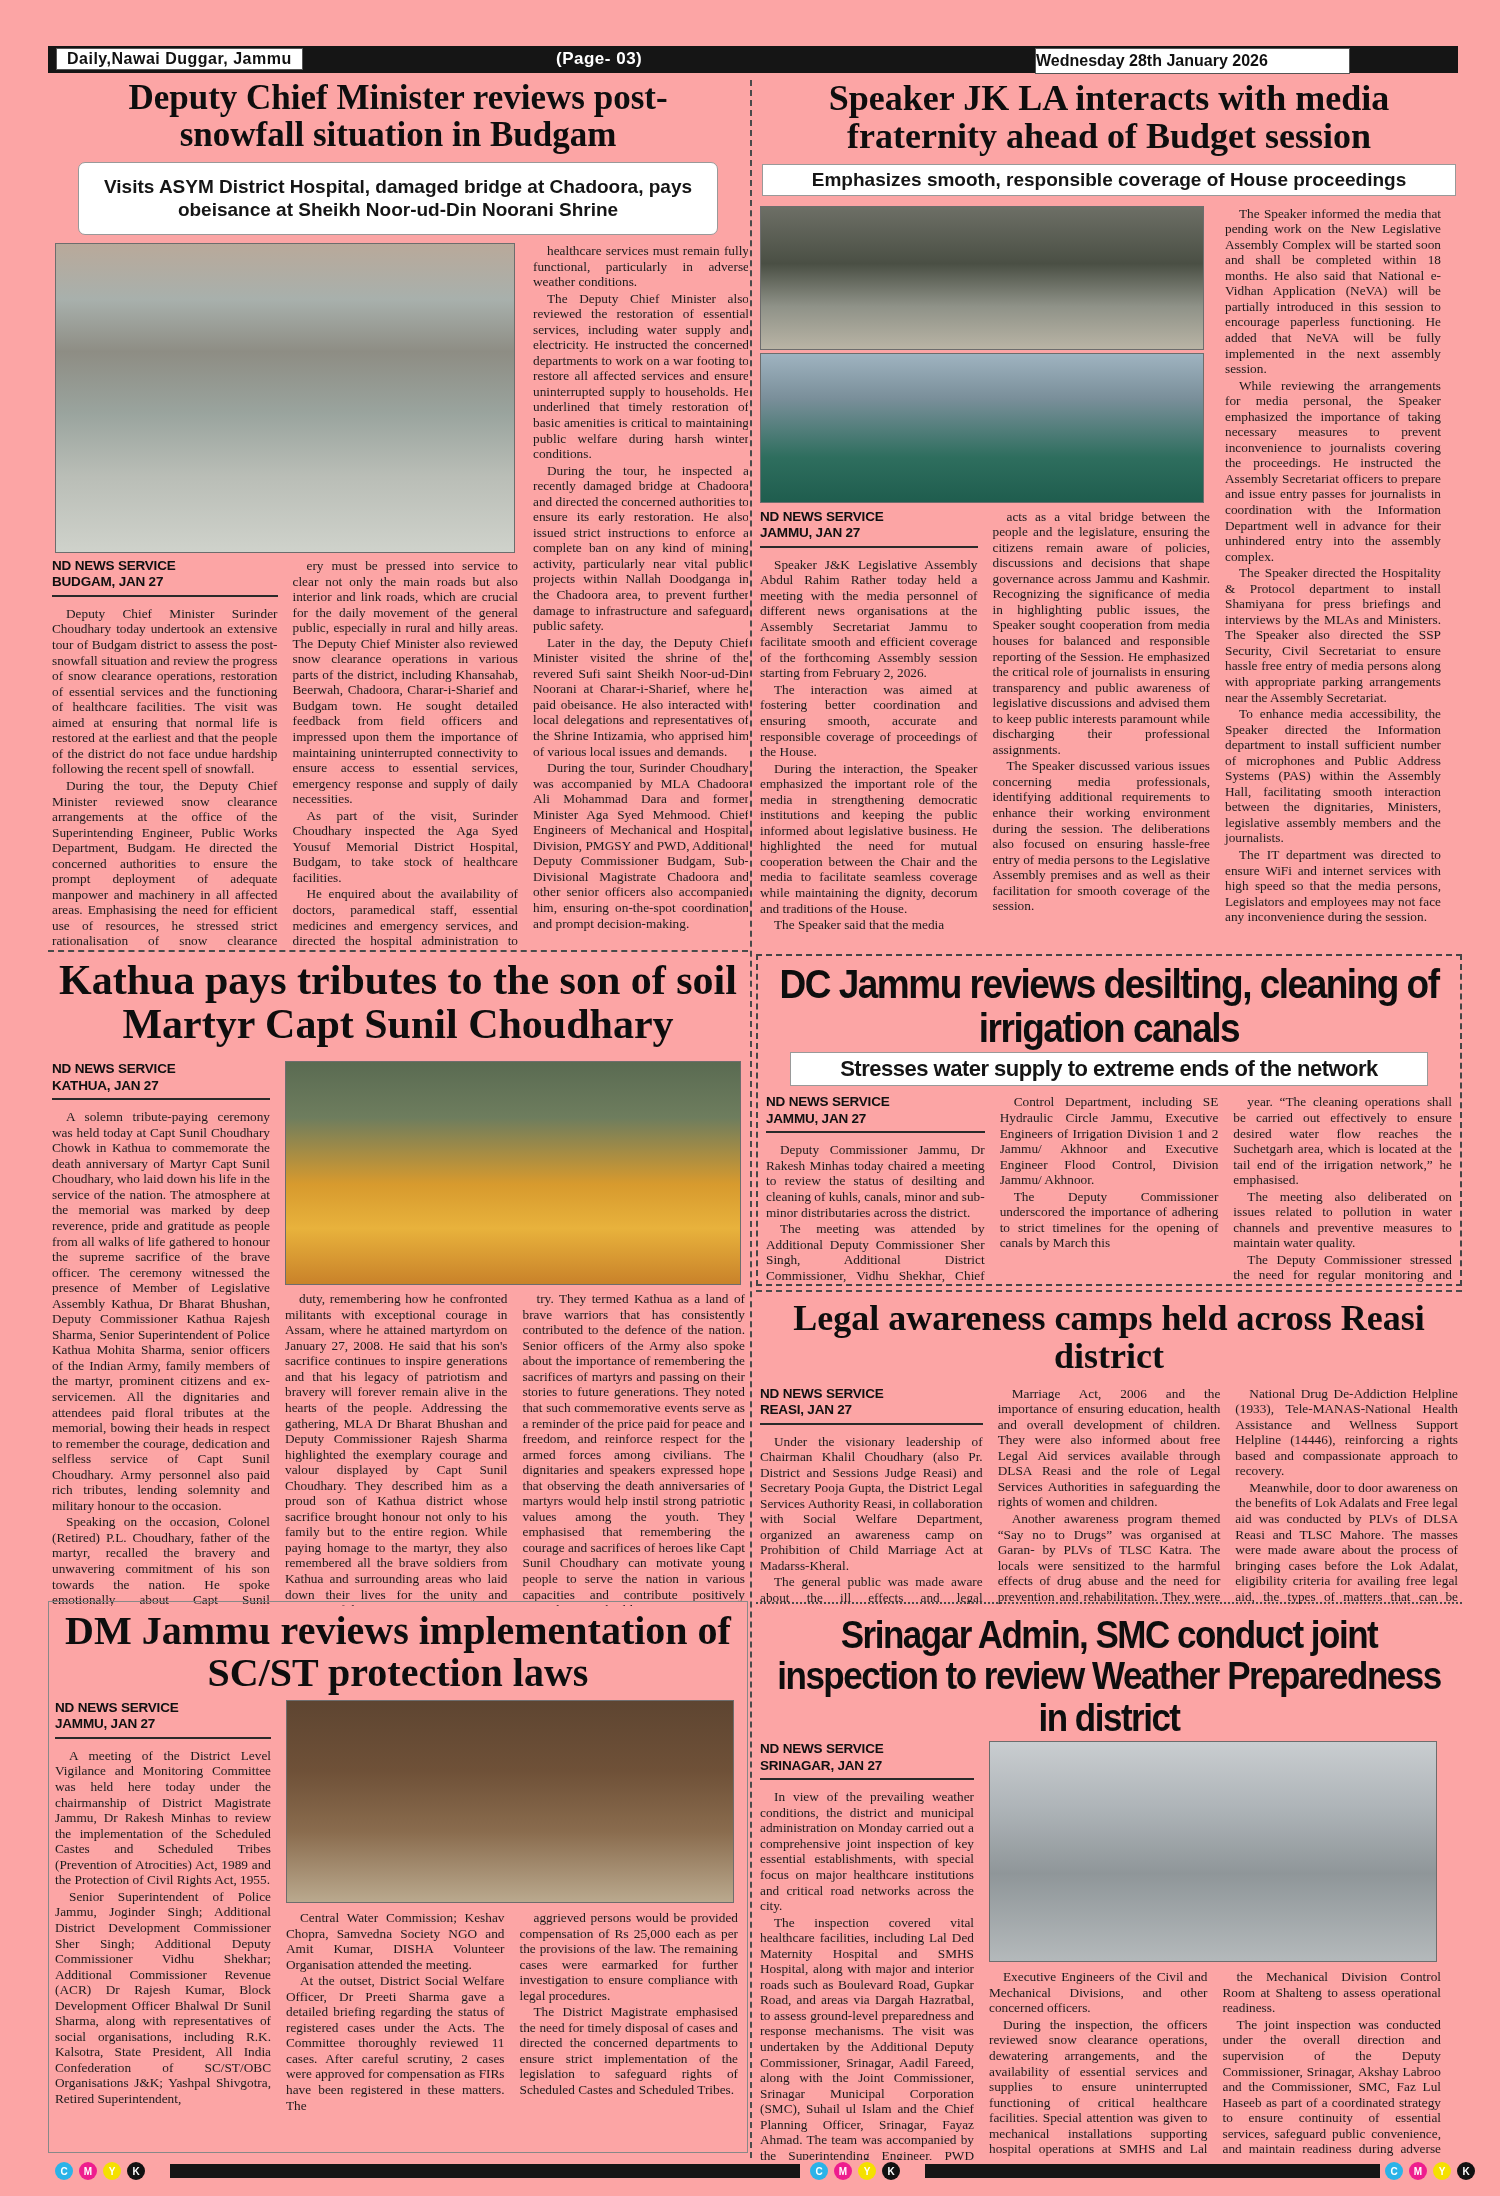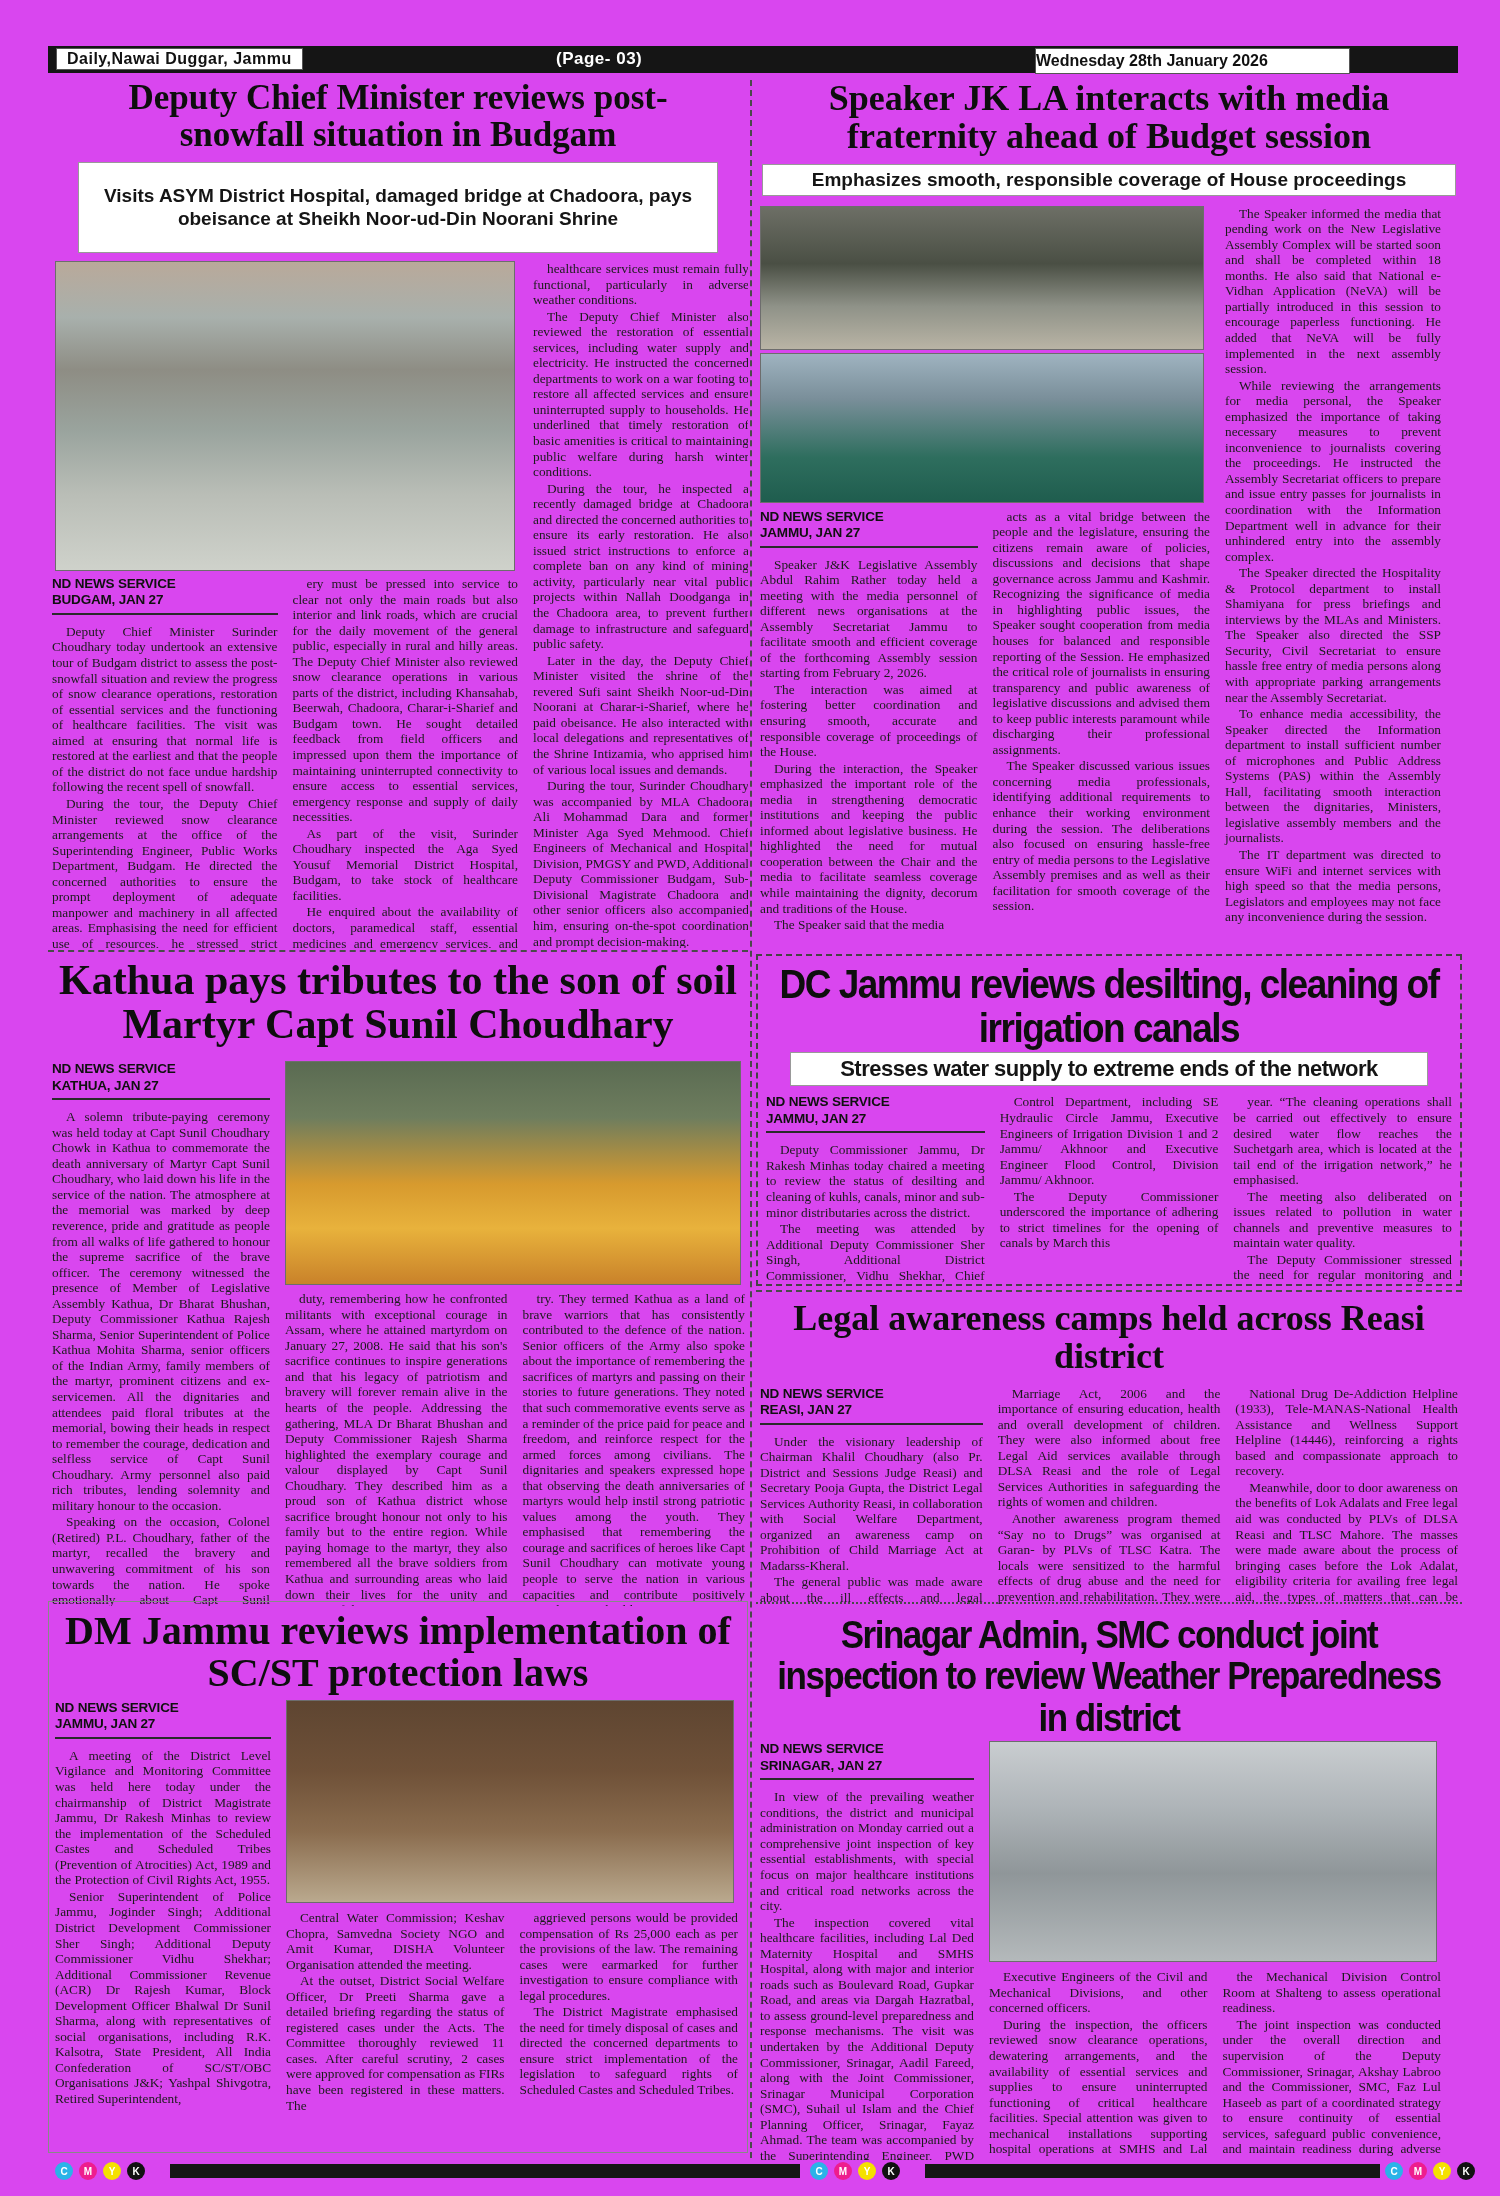--- a/index.html
+++ b/index.html
@@ -1,16 +1,16 @@
 <!DOCTYPE html>
 <html><head>
 <meta charset="utf-8">
 <style>
   html,body{margin:0;padding:0;background:#e8e8e4;}
-  #page{position:relative;width:1500px;height:2196px;background:#d946ef;margin:0 auto;
+  #page{position:relative;width:1500px;height:2196px;background:#fca5a5;margin:0 auto;
         font-family:"Liberation Serif",serif;color:#1b1b1b;overflow:hidden;}
   
   .hdrbar{position:absolute;left:48px;top:46px;width:1410px;height:27px;background:#151515;}
   .masthead{position:absolute;left:8px;top:2px;background:#fff;border:1px solid #555;
             font-family:"Liberation Sans",sans-serif;font-weight:700;font-size:16px;
             padding:1px 10px;color:#111;letter-spacing:.5px;white-space:nowrap;}
   .pagelabel{position:absolute;left:508px;top:3px;color:#fff;font-family:"Liberation Sans",sans-serif;
              font-weight:700;font-size:17px;letter-spacing:.5px;}
   .datebox{position:absolute;left:987px;top:2px;width:313px;background:#fff;border:1px solid #555;
            font-family:Liberation Sans, sans-serif;font-weight:700;font-size:16px;text-align:left;
@@ -56,21 +56,21 @@
   <div class="hdrbar">
     <div class="masthead">Daily,Nawai Duggar, Jammu</div>
     <div class="pagelabel">(Page- 03)</div>
     <div class="datebox">Wednesday 28th January 2026</div>
   </div>
 
   <div class="vdash"></div>
 
   <div class="art" style="left:48px;top:78px;width:700px;height:870px;">
     <div class="hl-serif" style="font-size:35px;padding:2px 30px 4px;">Deputy Chief Minister reviews post-snowfall situation in Budgam</div>
-    <div class="subhead" style="font-size:19px;margin:4px 30px 8px;padding:21px 8px;line-height:1.25;">Visits ASYM District Hospital, damaged bridge at Chadoora, pays obeisance at Sheikh Noor-ud-Din Noorani Shrine</div>
+    <div class="subhead" style="font-size:19px;margin:4px 30px 8px;padding:12px 8px;line-height:1.25;border-radius:7px;">Visits ASYM District Hospital, damaged bridge at Chadoora, pays obeisance at Sheikh Noor-ud-Din Noorani Shrine</div>
     <div class="row" style="padding:0 4px;">
       <div style="width:466px;flex:none;">
         <div class="photo ph-snowwalk" style="width:460px;height:310px;margin-left:3px;"></div>
         <div class="cols" style="margin-top:5px;">
           <div class="col">
             <div class="byline">
               <span>ND NEWS SERVICE</span>
               <span>BUDGAM, JAN 27</span>
             </div>
             <div class="bodycol">

